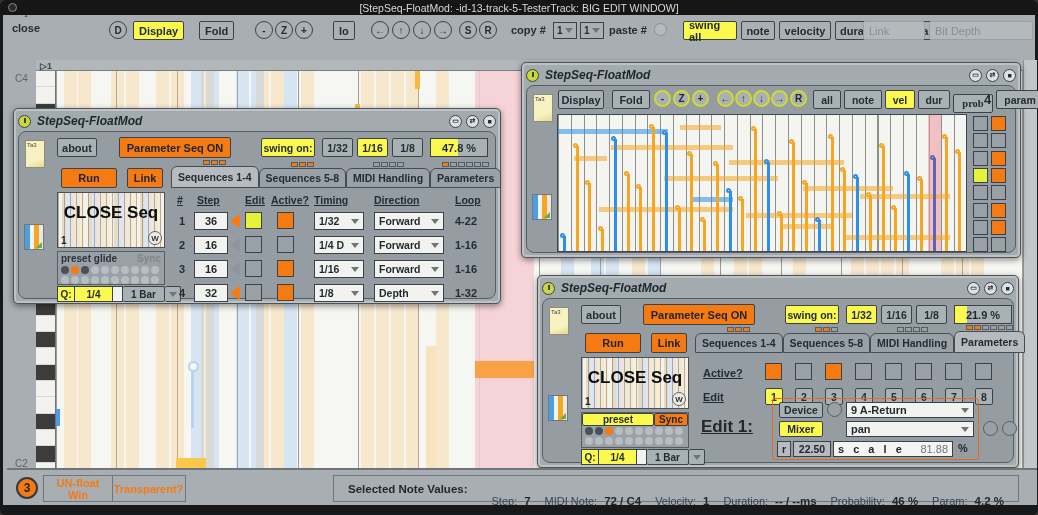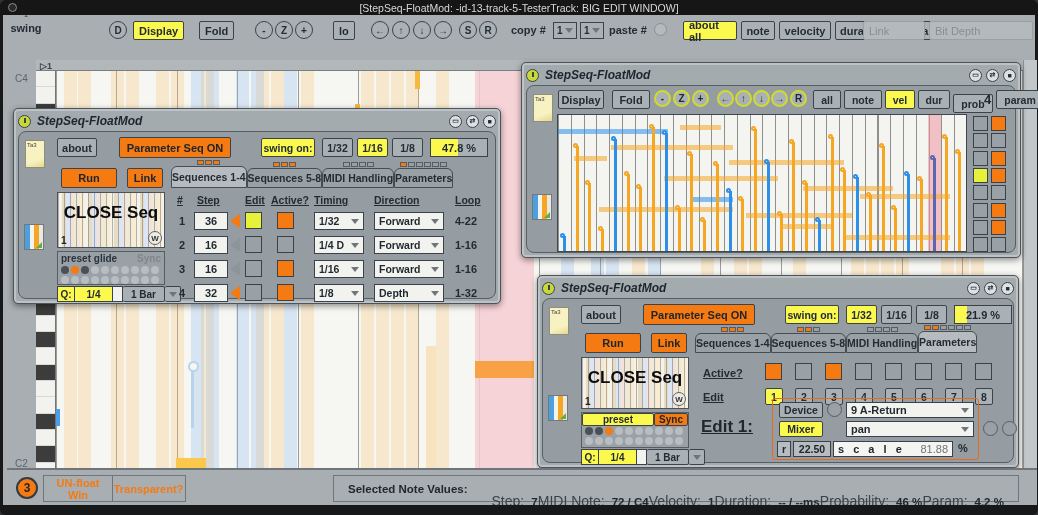--- a/index.html
+++ b/index.html
@@ -73,21 +73,21 @@
   .pct { background:#aab1b5; border:1px solid #39424a; position:relative; overflow:hidden;
     display:flex; align-items:center; justify-content:center; font-size:11px; font-weight:bold; color:#1f282f; }
   .pct .fill { position:absolute; left:0; top:0; bottom:0; background:#fbf84e; }
   .pct span { position:relative; }
 
   .tabs { position:absolute; display:flex; align-items:flex-end; }
   .tabwrap { display:flex; flex-direction:column; align-items:center; }
   .leds { display:flex; gap:1px; margin-bottom:1px; }
   .led { width:7px; height:5px; border:1px solid #555d63; background:#9aa1a6; }
   .led.o { background:#f57a12; }
-  .tab { height:20px; padding:0 0; display:flex; align-items:center; font-size:10.5px; font-weight:bold; color:#232c34;
+  .tab { height:20px; padding:0 6px; display:flex; align-items:center; font-size:10.5px; font-weight:bold; color:#232c34;
     background:#9aa1a6; border:1px solid #454d54; border-radius:6px 6px 0 0; white-space:nowrap; }
   .tab.active { background:#b5bbbe; height:22px; }
 
   .close-display { position:absolute; border:1px solid #4b5258; overflow:hidden;
     background:
       repeating-linear-gradient(90deg, rgba(70,70,85,.38) 0 1px, transparent 1px 6px),
       repeating-linear-gradient(90deg,#f5f2ea 0 4px,#e7dcc2 4px 8px,#dbe6f2 8px 13px,#f4e2d6 13px 16px,#efe9d5 16px 22px,#f9ecd0 22px 26px);
   }
   .close-display .big { position:absolute; left:0; right:0; top:10px; text-align:center; font-size:17px; font-weight:bold; color:#0c0c0c; letter-spacing:0; }
   .close-display .one { position:absolute; left:3px; bottom:1px; font-size:10px; font-weight:bold; color:#222; }
@@ -124,21 +124,21 @@
     color:#20282e; display:flex; align-items:center; justify-content:center; }
   .scalebox { position:absolute; height:16px; background:#f4f4f1; border:1px solid #39424a; display:flex; align-items:center;
     justify-content:space-between; padding:0 4px; font-size:11px; font-weight:bold; color:#20282e; }
   .scalebox .max { color:#6e767c; font-weight:normal; }
 
   
   #statusbar { left:4px; top:468px; width:1030px; height:37px; background:#a9aeb2; border-top:2px solid #6f767b; }
   #status-panel { position:absolute; left:326px; top:5px; width:686px; height:27px; border:1px solid #6f767b;
     display:flex; align-items:center; gap:0; padding:0 14px; }
   .sfield { display:flex; align-items:baseline; gap:7px; }
-  .slabel { font-size:14px; color:#39424a;margin-top:24px; }
+  .slabel { font-size:11px; color:#39424a;margin-top:24px; }
   .sval { font-size:11.5px; font-weight:bold; color:#20282e; }
   #badge { position:absolute; left:9px; top:7px; width:22px; height:22px; border-radius:50%; background:#f57a12;
     border:2px solid #333a40; color:#20262b; font-size:12px; font-weight:bold; display:flex; align-items:center; justify-content:center; }
   .sbtn { position:absolute; top:5px; height:27px; border:1px solid #6f767b; background:transparent; color:#f57a12;
     font-size:11px; font-weight:bold; display:flex; align-items:center; justify-content:center; padding:0 6px; }
   #bottom-strip { left:0; top:505px; width:1038px; height:10px; background:#17181a; border-radius:0 0 6px 6px; }
 </style>
 </head>
 <body>
 
@@ -146,21 +146,21 @@
   <div class="abs" id="mac-title">
     <span>[StepSeq-FloatMod: -id-13-track-5-TesterTrack: BIG EDIT WINDOW]</span>
   </div>
   <div class="abs" id="mac-btn"></div>
 
   <div class="abs" id="app">
 
     <div class="abs" id="toolbar" style="left:0;top:0;width:1032px;height:30px;">
       <div class="abs" style="left:6px;top:1px;width:34px;text-align:center;">
         <div style="font-size:9px;line-height:6px;color:#232c34;font-weight:bold;">ˆ</div>
-        <div style="font-size:11px;font-weight:bold;color:#232c34;">swing</div>
+        <div style="font-size:11px;font-weight:bold;color:#232c34;">close</div>
       </div>
       <button class="circ" style="left:106px;">D</button>
       <button class="tb-btn yellow" style="left:130px;">Display</button>
       <button class="tb-btn" style="left:196px;">Fold</button>
       <button class="circ" style="left:252px;">-</button>
       <button class="circ" style="left:272px;">Z</button>
       <button class="circ" style="left:292px;">+</button>
       <button class="tb-btn" style="left:330px;">lo</button>
       <div id="tb-arrows">
           <div class="circ" style="left: 368px;">←</div>
@@ -175,21 +175,21 @@
           <span>1</span>
           <span class="tri-dn"></span>
         </div>
       <div class="mini-dd" style="left:577px;">
           <span>1</span>
           <span class="tri-dn"></span>
         </div>
       <span class="tb-label" style="left:606px;">paste #</span>
       <div class="abs" style="left:651px;top:8px;width:13px;height:13px;border-radius:50%;background:#b4babd;border:1px solid #8a9196;"></div>
       <div id="tb-filters">
-          <div class="tb-btn yellow" style="left: 680px; width: 54px;">about all</div>
+          <div class="tb-btn yellow" style="left: 680px; width: 54px;">swing all</div>
           <div class="tb-btn" style="left: 738px; width: 34px;">note</div>
           <div class="tb-btn" style="left: 776px; width: 52px;">velocity</div>
           <div class="tb-btn" style="left: 832px; width: 54px;">duration</div>
           <div class="tb-btn" style="left: 890px; width: 66px;">probability</div>
           <div class="tb-btn" style="left: 960px; width: 66px;">parameter</div>
         </div>
       <button class="tb-btn disabled" style="left:860px;width:62px;justify-content:flex-start;">Link</button>
       <button class="tb-btn disabled" style="left:926px;width:104px;justify-content:flex-start;">Bit Depth</button>
     </div>
 
@@ -490,21 +490,21 @@
             <div class="circ" style="left: 208px; top: 4px; width: 17px; height: 17px; border: 2px solid rgb(208, 219, 46);">↑</div>
             <div class="circ" style="left: 226px; top: 4px; width: 17px; height: 17px; border: 2px solid rgb(208, 219, 46);">↓</div>
             <div class="circ" style="left: 244px; top: 4px; width: 17px; height: 17px; border: 2px solid rgb(208, 219, 46);">→</div>
             <div class="circ" style="left: 263px; top: 4px; width: 17px; height: 17px; border: 2px solid rgb(208, 219, 46);">R</div>
           </div>
         <div id="w2views">
             <div class="b" style="position: absolute; left: 286px; top: 4px; width: 28px; height: 19px; font-size: 10.5px;">all</div>
             <div class="b" style="position: absolute; left: 317px; top: 4px; width: 38px; height: 19px; font-size: 10.5px;">note</div>
             <div class="b yellow" style="position: absolute; left: 358px; top: 4px; width: 30px; height: 19px; font-size: 10.5px;">vel</div>
             <div class="b" style="position: absolute; left: 391px; top: 4px; width: 32px; height: 19px; font-size: 10.5px;">dur</div>
-            <div class="b" style="position: absolute; left: 426px; top: 8px; width: 40px; height: 19px; font-size: 10.5px;">prob</div>
+            <div class="b" style="position: absolute; left: 426px; top: 8px; width: 40px; height: 19px; font-size: 10.5px; font-family: Liberation Serif, serif;">prob</div>
             <div class="b" style="position: absolute; left: 469px; top: 4px; width: 48px; height: 19px; font-size: 10.5px;">param</div>
           </div>
         <span style="position:absolute;left:457px;top:6px;font-size:13px;font-weight:bold;color:#20282e;">4</span>
 
         <div id="w2display" style="left:30px;top:28px;width:410px;height:138px;">
             <div style="position: absolute; left: 369.75px; top: 0px; width: 12.75px; height: 100%; background: rgba(238, 150, 160, 0.55);"></div>
             <div class="hbar" style="left: 0%; top: 10%; width: 27%; background: rgb(46, 143, 232);"></div>
             <div class="hbar" style="left: 30%; top: 7%; width: 10%; background: rgb(245, 166, 35);"></div>
             <div class="hbar" style="left: 13%; top: 22%; width: 30%; background: rgb(245, 166, 35);"></div>
             <div class="hbar" style="left: 4%; top: 30%; width: 8%; background: rgb(245, 166, 35);"></div>

